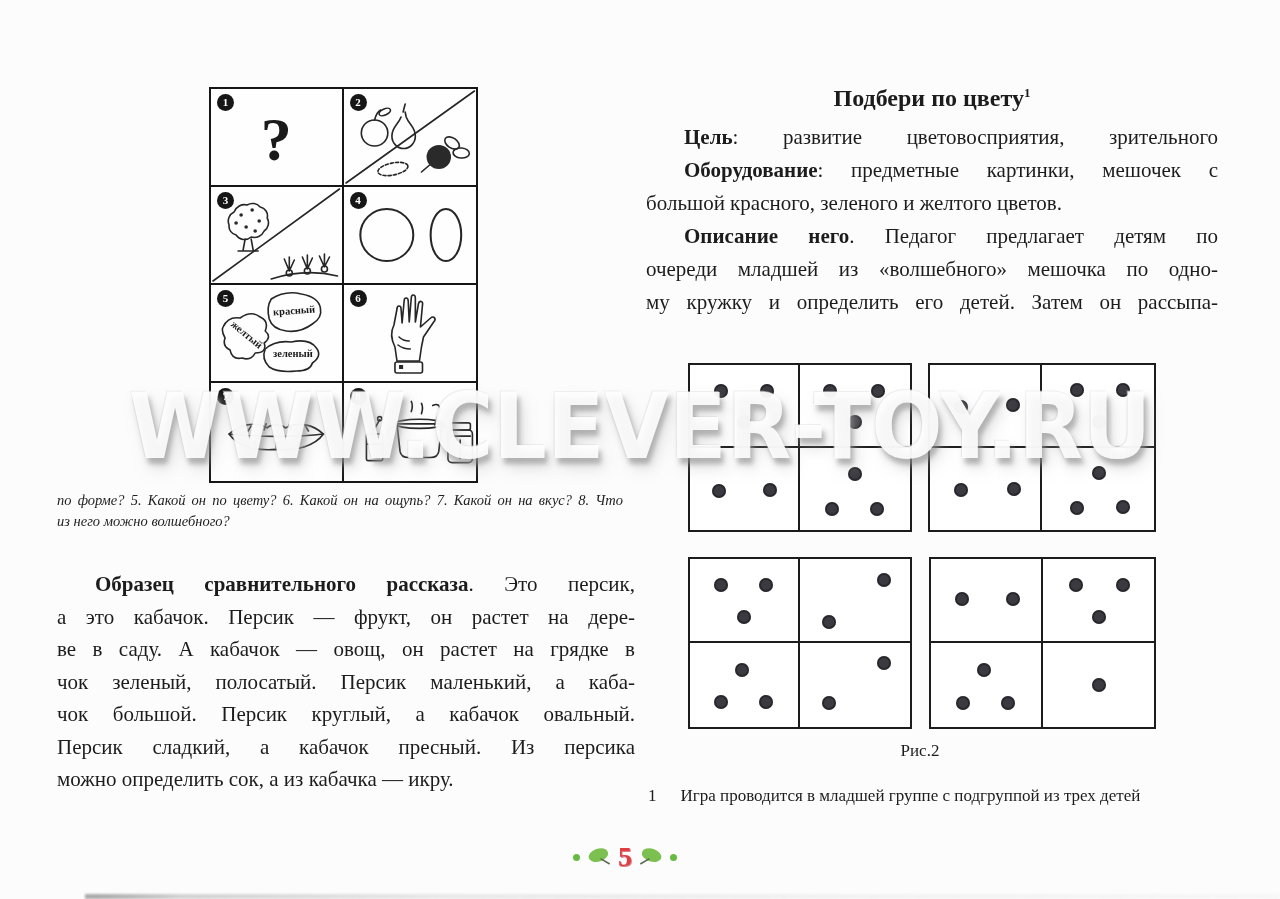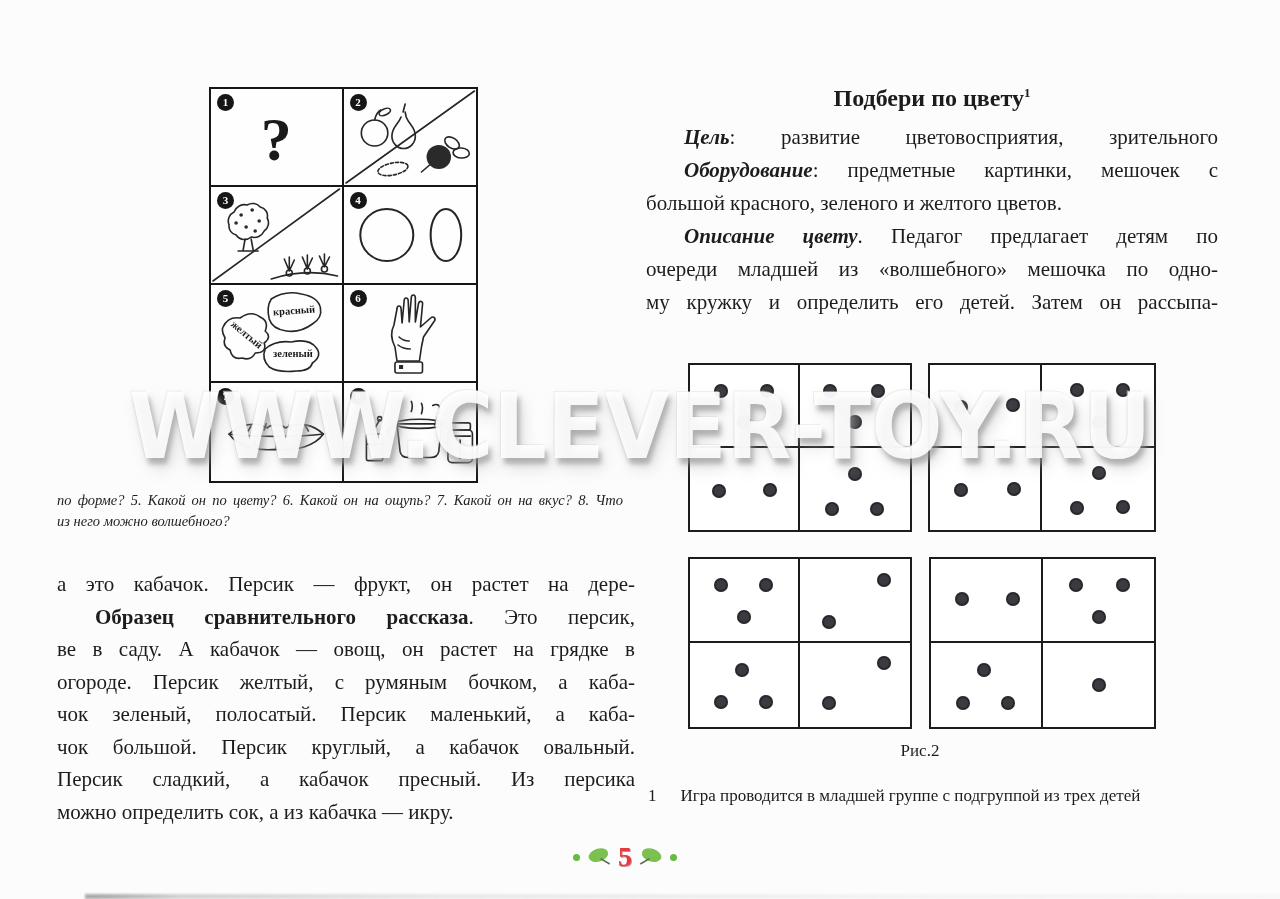--- a/index.html
+++ b/index.html
@@ -22,21 +22,21 @@
   .blob-label{position:absolute;font-size:10.5px;font-weight:700;color:#1a1a1a;white-space:nowrap;z-index:2;}
   .lbl-yellow{left:17px;top:44px;transform:rotate(40deg);}
   .lbl-red{left:62px;top:20px;transform:rotate(-4deg);}
   .lbl-green{left:62px;top:63px;}
 
   
   .tline{text-align:justify;text-align-last:justify;}
   .tline.endline{text-align-last:left;}
   .tline.ind{text-indent:38px;}
   .lead-bold .lead{font-weight:700;}
-  .lead-bi .lead{font-weight:700;font-style:italic;}
+  .lead-bi .lead{font-weight:700;}
 
   .fig1cap{position:absolute;left:57px;top:490px;width:566px;
            font-style:italic;font-size:14.5px;line-height:20.5px;color:#222;}
   .leftpara{position:absolute;left:57px;top:568px;width:578px;
             font-size:21px;line-height:32.5px;}
 
   .rcol{position:absolute;left:646px;top:85px;width:572px;}
   .rtitle{text-align:center;font-weight:700;font-size:24px;margin-bottom:9px;}
   .rtitle sup{font-size:13px;}
   .rparas .pblock{font-size:21px;line-height:33px;}
@@ -183,42 +183,41 @@
         <path class="ln" d="M104,52 h20 M114,56 v18" stroke-width="1"></path>
       </svg>
     </div>
   </div>
 
   <div class="fig1cap">
       <div class="tline">по форме? 5. Какой он по цвету? 6. Какой он на ощупь? 7. Какой он на вкус? 8. Что</div>
       <div class="tline endline">из него можно волшебного?</div>
     </div>
   <div class="leftpara lead-bold">
+      <div class="tline ind"><span class="lead">Образец сравнительного рассказа</span>. Это персик,</div>
       <div class="tline">а это кабачок. Персик — фрукт, он растет на дере-</div>
-      <div class="tline ind"><span class="lead">Образец сравнительного рассказа</span>. Это персик,</div>
       <div class="tline">ве в саду. А кабачок — овощ, он растет на грядке в</div>
-      <div class="tline">огороде. Персик желтый, с румяным бочком, а каба-</div>
       <div class="tline">чок зеленый, полосатый. Персик маленький, а каба-</div>
       <div class="tline">чок большой. Персик круглый, а кабачок овальный.</div>
       <div class="tline">Персик сладкий, а кабачок пресный. Из персика</div>
       <div class="tline endline">можно определить сок, а из кабачка — икру.</div>
     </div>
 
   <div class="rcol">
     <div class="rtitle"><span>Подбери по цвету</span><sup>1</sup></div>
     <div class="rparas lead-bi">
         <div class="pblock">
           <div class="tline ind"><span class="lead">Цель</span>: развитие цветовосприятия, зрительного</div>
         </div>
         <div class="pblock">
           <div class="tline ind"><span class="lead">Оборудование</span>: предметные картинки, мешочек с</div>
           <div class="tline endline">большой красного, зеленого и желтого цветов.</div>
         </div>
         <div class="pblock">
-          <div class="tline ind"><span class="lead">Описание цвету</span>. Педагог предлагает детям по</div>
+          <div class="tline ind"><span class="lead">Описание него</span>. Педагог предлагает детям по</div>
           <div class="tline">очереди младшей из «волшебного» мешочка по одно-</div>
           <div class="tline">му кружку и определить его детей. Затем он рассыпа-</div>
         </div>
       </div>
   </div>
 
   <div class="card c1">
       <div class="dcell">
         <span class="dot" style="left: 29%; top: 32%; background: rgb(58, 58, 64);"></span>
         <span class="dot" style="left: 71%; top: 32%; background: rgb(58, 58, 64);"></span>

